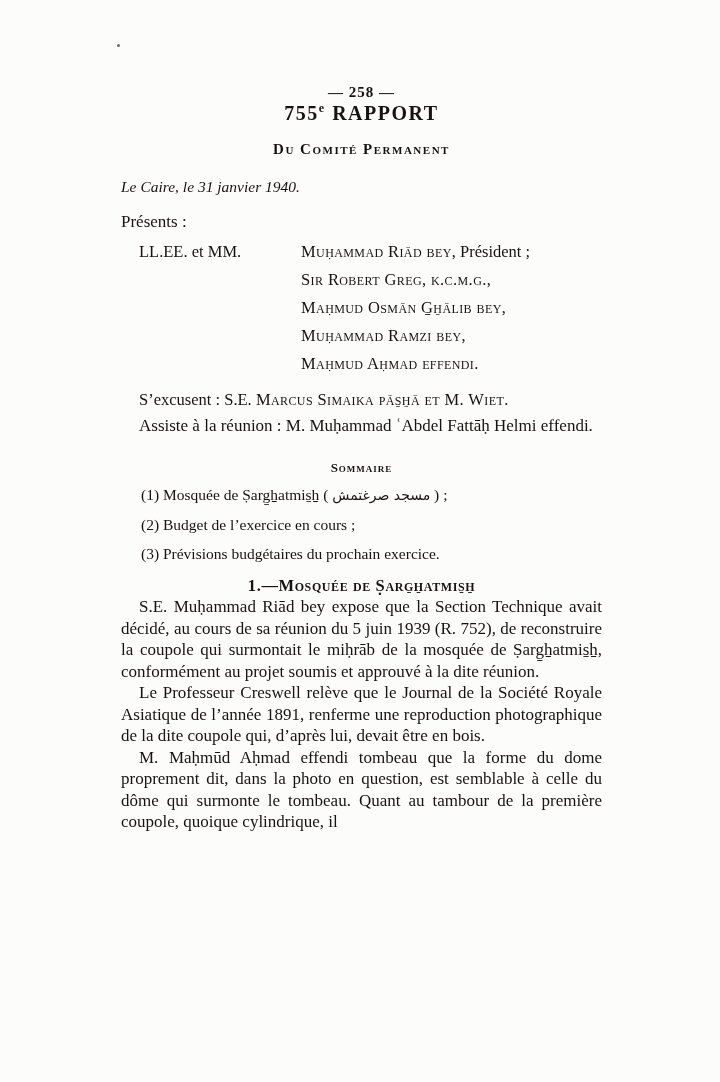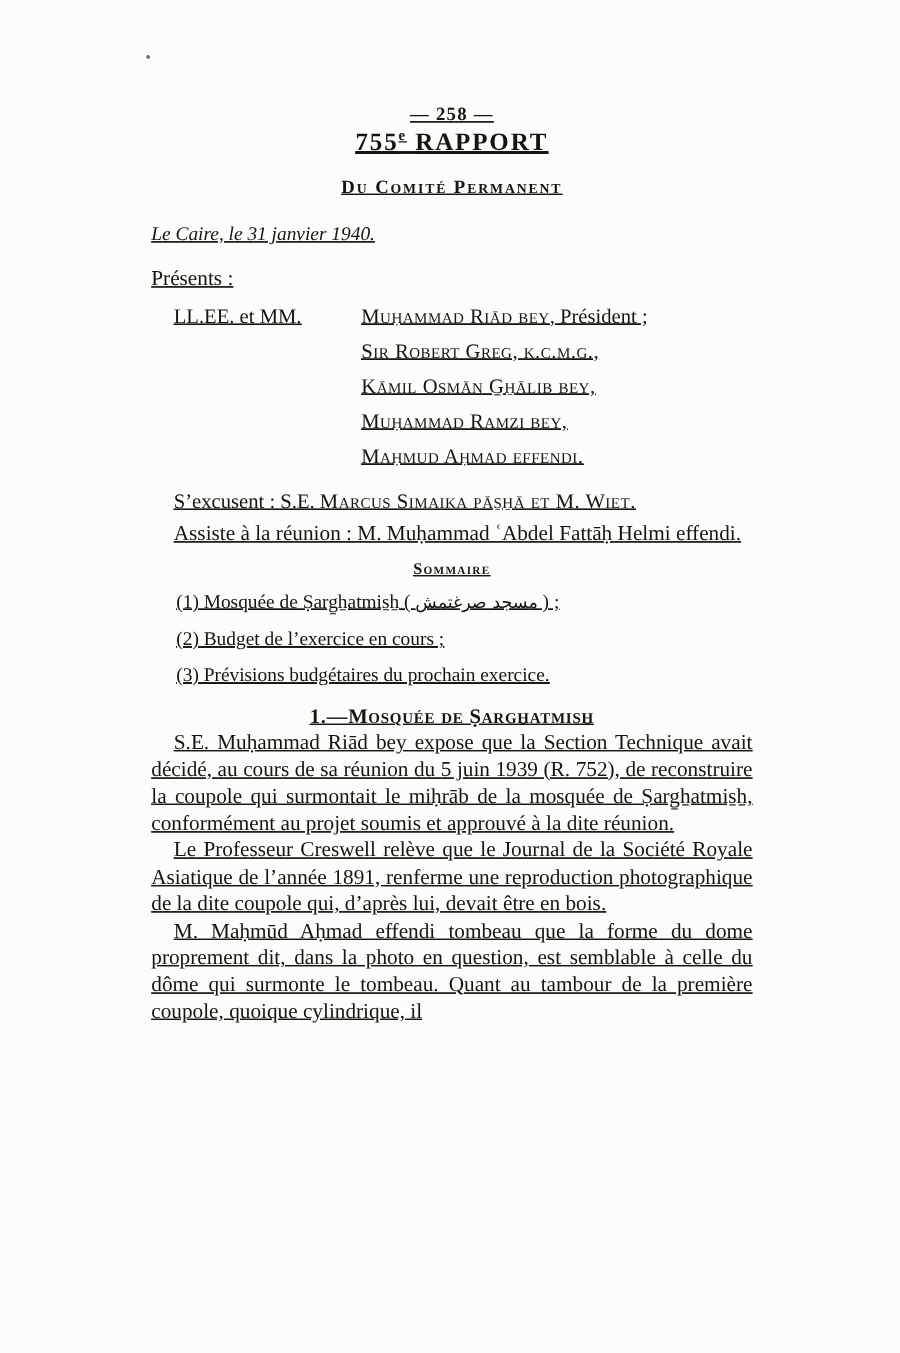--- a/index.html
+++ b/index.html
@@ -1,15 +1,15 @@
 <!DOCTYPE html>
 <html><head>
 <meta charset="utf-8">
 <style>
-  * { margin: 0; padding: 0; box-sizing: border-box; text-decoration: underline; }
+  * { margin: 0; padding: 0; box-sizing: border-box; }
   html, body { width: 720px; height: 1082px; }
   body {
     background: #fcfcfa;
     color: #171310;
     font-family: "Liberation Serif", "DejaVu Serif", serif;
     position: relative;
     overflow: hidden;
   }
   .artifact-dot {
     position: absolute; left: 117px; top: 44px;
@@ -42,41 +42,42 @@
   }
   .presents-label {
     margin-top: 16px;
     font-size: 17px;
   }
   .sc { font-variant: small-caps; letter-spacing: 0.4px; margin-top: 40px; }
   .attendees {
     display: flex;
     margin-top: 6px;
     font-size: 16.5px;
+    gap: 12px;
   }
   .attendees-label {
     width: 168px; padding-left: 18px;
     line-height: 28px;
     white-space: nowrap;
   }
   .attendees-names { flex: 1; }
   .attendee-line { line-height: 28px; white-space: nowrap; }
   .excuses-line {
     margin-top: 12px;
     text-indent: 18px;
     font-size: 16.5px;
     white-space: nowrap;
   }
   .assiste-par {
     margin-top: 6px;
     font-size: 17px; line-height: 20.5px;
     text-align: justify; text-indent: 18px;
   }
   .sommaire-title {
-    margin-top: 10px;
+    margin-top: 24px;
     text-align: center;
     font-size: 13px; font-weight: bold;
     font-variant: small-caps; letter-spacing: 1px;
   }
   .sommaire-list {
     margin-top: 9px;
     padding-left: 20px;
     font-size: 15.5px;
   }
   .sommaire-item { margin-bottom: 10px; line-height: 19px; }
@@ -112,21 +113,21 @@
 
   <div class="dateline">Le Caire, le 31 janvier 1940.</div>
 
   <div class="presents-label">Présents :</div>
 
   <div class="attendees">
     <div class="attendees-label">LL.EE. et MM.</div>
     <div class="attendees-names">
       <div class="attendee-line"><span class="sc">Muḥammad Riād bey</span><span>, Président ;</span></div>
       <div class="attendee-line"><span class="sc">Sir Robert Greg, k.c.m.g.,</span><span></span></div>
-      <div class="attendee-line"><span class="sc">Kāmil Osmān G̱ẖālib bey,</span><span></span></div>
+      <div class="attendee-line"><span class="sc">Maḥmud Osmān G̱ẖālib bey,</span><span></span></div>
       <div class="attendee-line"><span class="sc">Muḥammad Ramzi bey,</span><span></span></div>
       <div class="attendee-line"><span class="sc">Maḥmud Aḥmad effendi.</span><span></span></div>
     </div>
   </div>
 
   <div class="excuses-line"><span>S’excusent : S.E. </span><span class="sc">Marcus Simaika pās̱ẖā et M. Wiet.</span></div>
 
   <p class="assiste-par">Assiste à la réunion : M. Muḥammad ʿAbdel Fattāḥ Helmi effendi.</p>
 
   <div class="sommaire-title">Sommaire</div>

